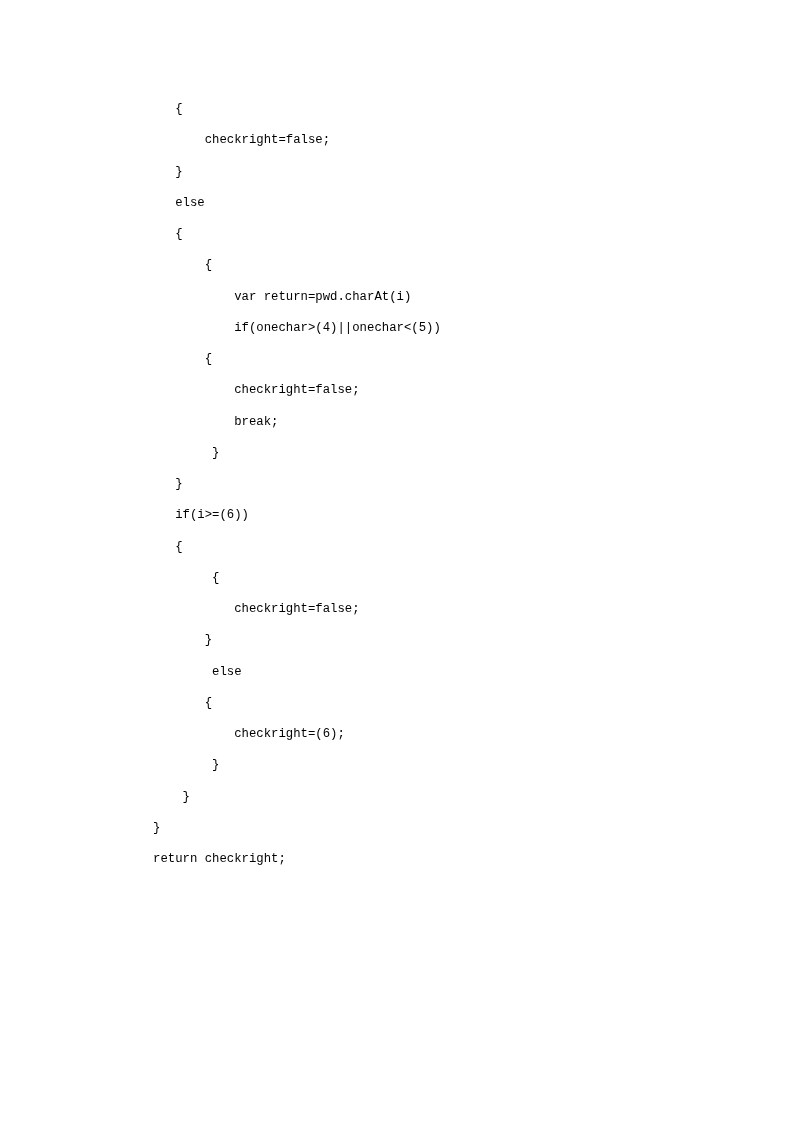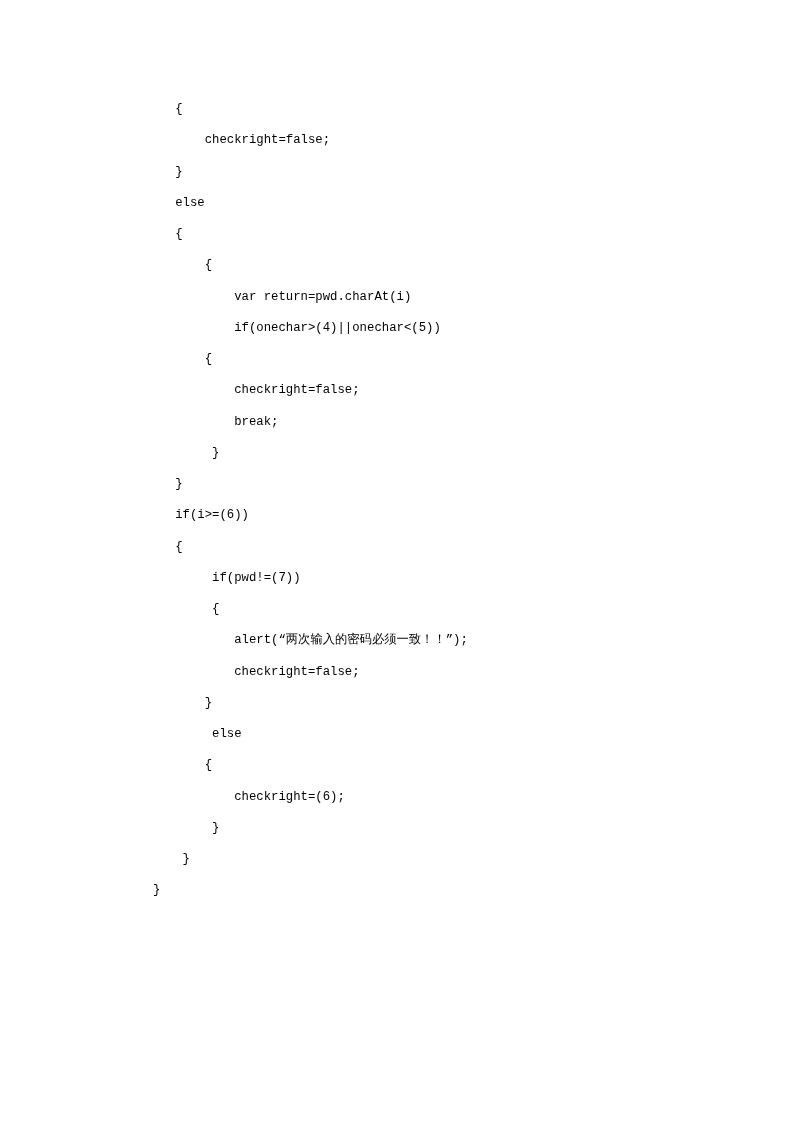--- a/index.html
+++ b/index.html
@@ -48,25 +48,24 @@
     <div class="code-line">       {</div>
     <div class="code-line">           var return=pwd.charAt(i)</div>
     <div class="code-line">           if(onechar&gt;(4)||onechar&lt;(5))</div>
     <div class="code-line">       {</div>
     <div class="code-line">           checkright=false;</div>
     <div class="code-line">           break;</div>
     <div class="code-line">        }</div>
     <div class="code-line">   }</div>
     <div class="code-line">   if(i&gt;=(6))</div>
     <div class="code-line">   {</div>
-    <div class="code-line">        if(pwd!=(7))</div>
     <div class="code-line">        {</div>
-    <div class="code-line">           alert(“两次输入的密码必须一致！！”);</div>
     <div class="code-line">           checkright=false;</div>
     <div class="code-line">       }</div>
     <div class="code-line">        else</div>
     <div class="code-line">       {</div>
     <div class="code-line">           checkright=(6);</div>
     <div class="code-line">        }</div>
     <div class="code-line">    }</div>
     <div class="code-line">}</div>
+    <div class="code-line">return checkright;</div>
   </div>
 </div>
 
 </body></html>

